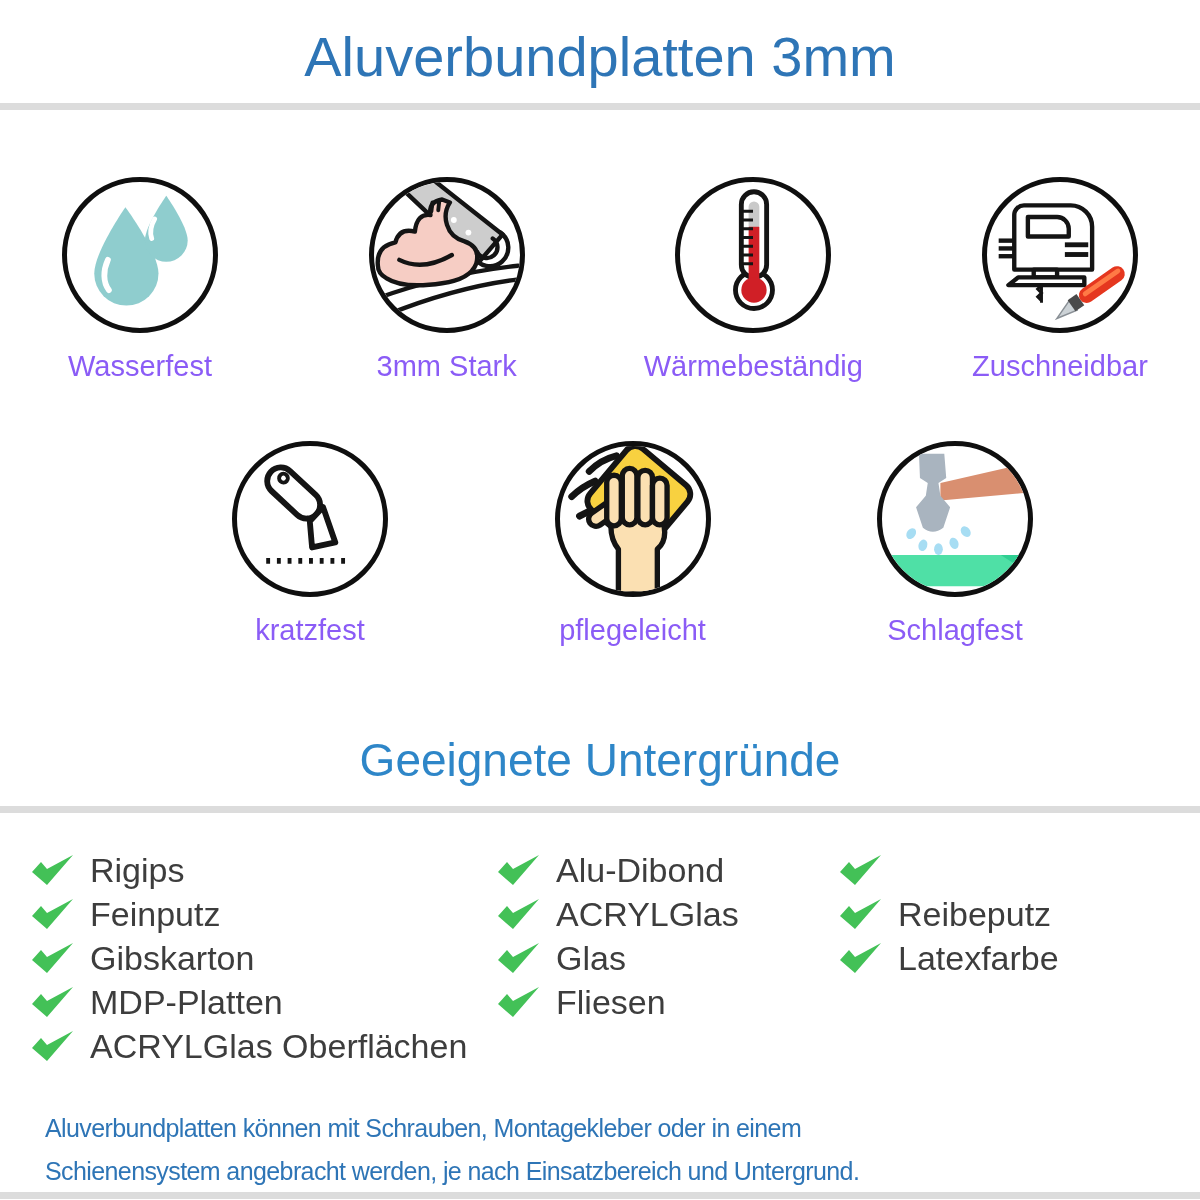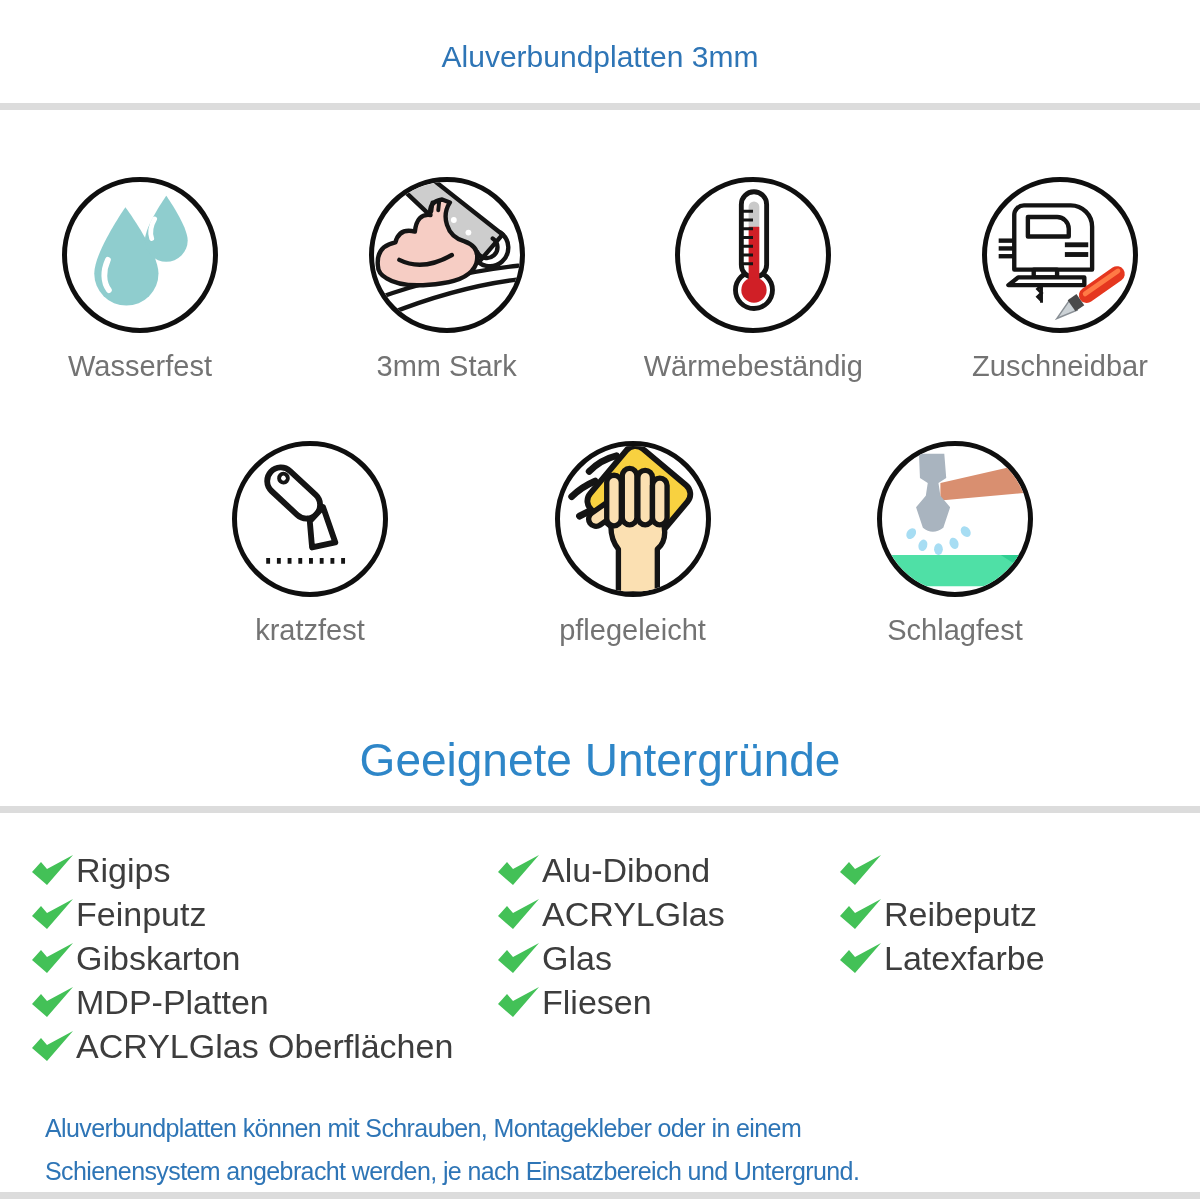--- a/index.html
+++ b/index.html
@@ -9,43 +9,43 @@
     --green:#43c157;
     --text-dark:#3d3d3d;
     --note-blue:#2e75b6;
   }
   html,body{margin:0;padding:0;background:#fff;}
   .page{
     position:relative;width:1200px;height:1200px;background:#fff;overflow:hidden;
     font-family:"Liberation Sans","DejaVu Sans",sans-serif;
   }
   .title-block{position:absolute;top:0;left:0;right:0;height:103px;display:flex;align-items:center;justify-content:center;padding-top:10px;box-sizing:border-box;}
-  .title{margin:18px;font-size:30px;font-weight:400;color:var(--title-blue);}
+  .title{margin:18px;font-size:56px;font-weight:400;color:var(--title-blue);}
   .divider{position:absolute;left:0;right:0;height:7px;background:var(--divider);}
   .d1{top:103px;}
   .d2{top:806px;}
   .d3{top:1192px;}
 
   .features-row{position:absolute;left:0;right:0;display:flex;}
   .row1{top:177px;justify-content:space-between;padding:0 15px;}
   .row2{top:441px;justify-content:space-between;padding-left:185px;padding-right:120px;}
   .feature{width:250px;display:flex;flex-direction:column;align-items:center;}
   .circle{
     width:156px;height:156px;box-sizing:border-box;border:5px solid #0f0f0f;border-radius:50%;
     background:#fff;overflow:hidden;display:flex;align-items:center;justify-content:center;
   }
   .icon-slot{display:block;width:146px;height:146px;}
   .icon-slot svg{display:block;width:146px;height:146px;}
-  .feature-label{margin-top:17px;font-size:29px;color:#737373;text-align:right;white-space:nowrap;}
+  .feature-label{margin-top:17px;font-size:29px;color:#8b5cf6;text-align:right;white-space:nowrap;}
 
   .subheader{position:absolute;top:733px;left:0;right:0;text-align:center;font-size:46px;font-weight:400;color:var(--sub-blue);margin:0;}
 
   .checklist{position:absolute;top:848px;left:30px;right:10px;display:grid;grid-template-columns:466px 342px auto;}
   .col{display:flex;flex-direction:column;}
-  .substrate-item{display:flex;align-items:center;height:44px;}
+  .substrate-item{display:flex;align-items:center;height:44px;gap:14px;}
   .check{width:46px;height:36px;flex:0 0 46px;display:flex;align-items:center;}
   .check svg{width:46px;height:34px;display:block;}
   .check polygon{fill:var(--green);}
   .substrate-label{font-size:34px;color:var(--text-dark);white-space:nowrap;}
 
   .footer-note{
     position:absolute;top:1107px;left:45px;right:20px;margin:0;
     font-size:25px;line-height:43px;letter-spacing:-0.6px;color:var(--note-blue);white-space:pre;
   }
 </style>

